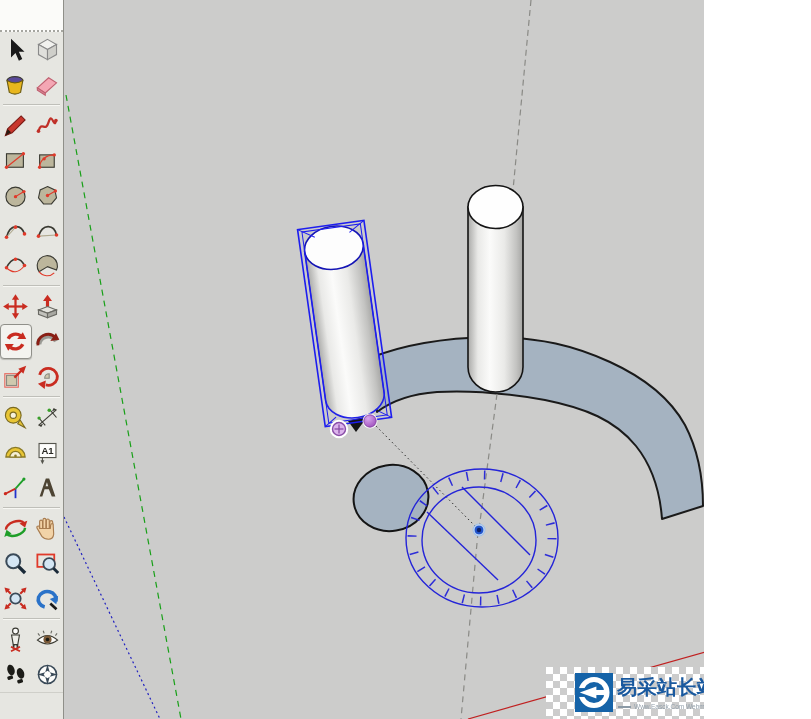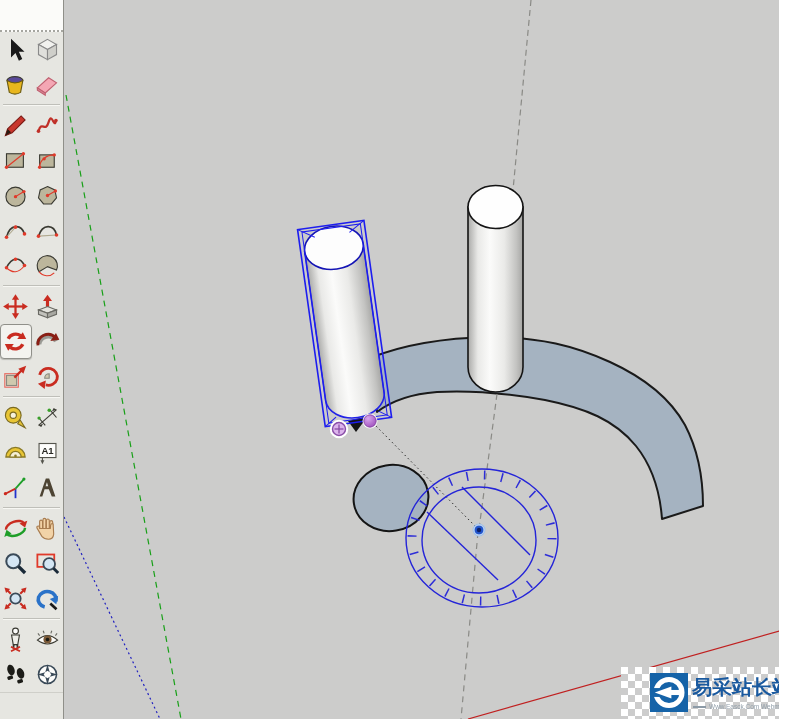--- a/index.html
+++ b/index.html
@@ -1,16 +1,16 @@
 <!DOCTYPE html>
 <html><head>
 <meta charset="utf-8">
 <style>
   html,body{margin:0;padding:0;font-family:"Liberation Sans",sans-serif;}
-  #app{position:relative;width:779px;height:719px;overflow:hidden;background:#6d28d9;text-align:center;}
+  #app{position:relative;width:704px;height:719px;overflow:hidden;background:#6d28d9;text-align:center;}
 
   
   #toolbar{position:absolute;left:0;top:0;width:63px;height:719px;
     background:#e6e6e1;border-right:1px solid #8f8f89;box-sizing:content-box;z-index:5;}
   #toolbar-grip{height:30px;background:#fbfbf9;border-bottom:2px dotted #a6a6a0;}
   .tgroup{padding:0;}
   .sep{height:0;margin:2px 3px;border-top:1px solid #bfbfb9;border-bottom:1px solid #f7f7f3;}
   .trow{height:35px;display:flex;align-items:center;justify-content:space-evenly;}
   .tool{width:30px;height:33px;display:flex;align-items:center;justify-content:center;
     border:1px solid transparent;border-radius:4px;}

